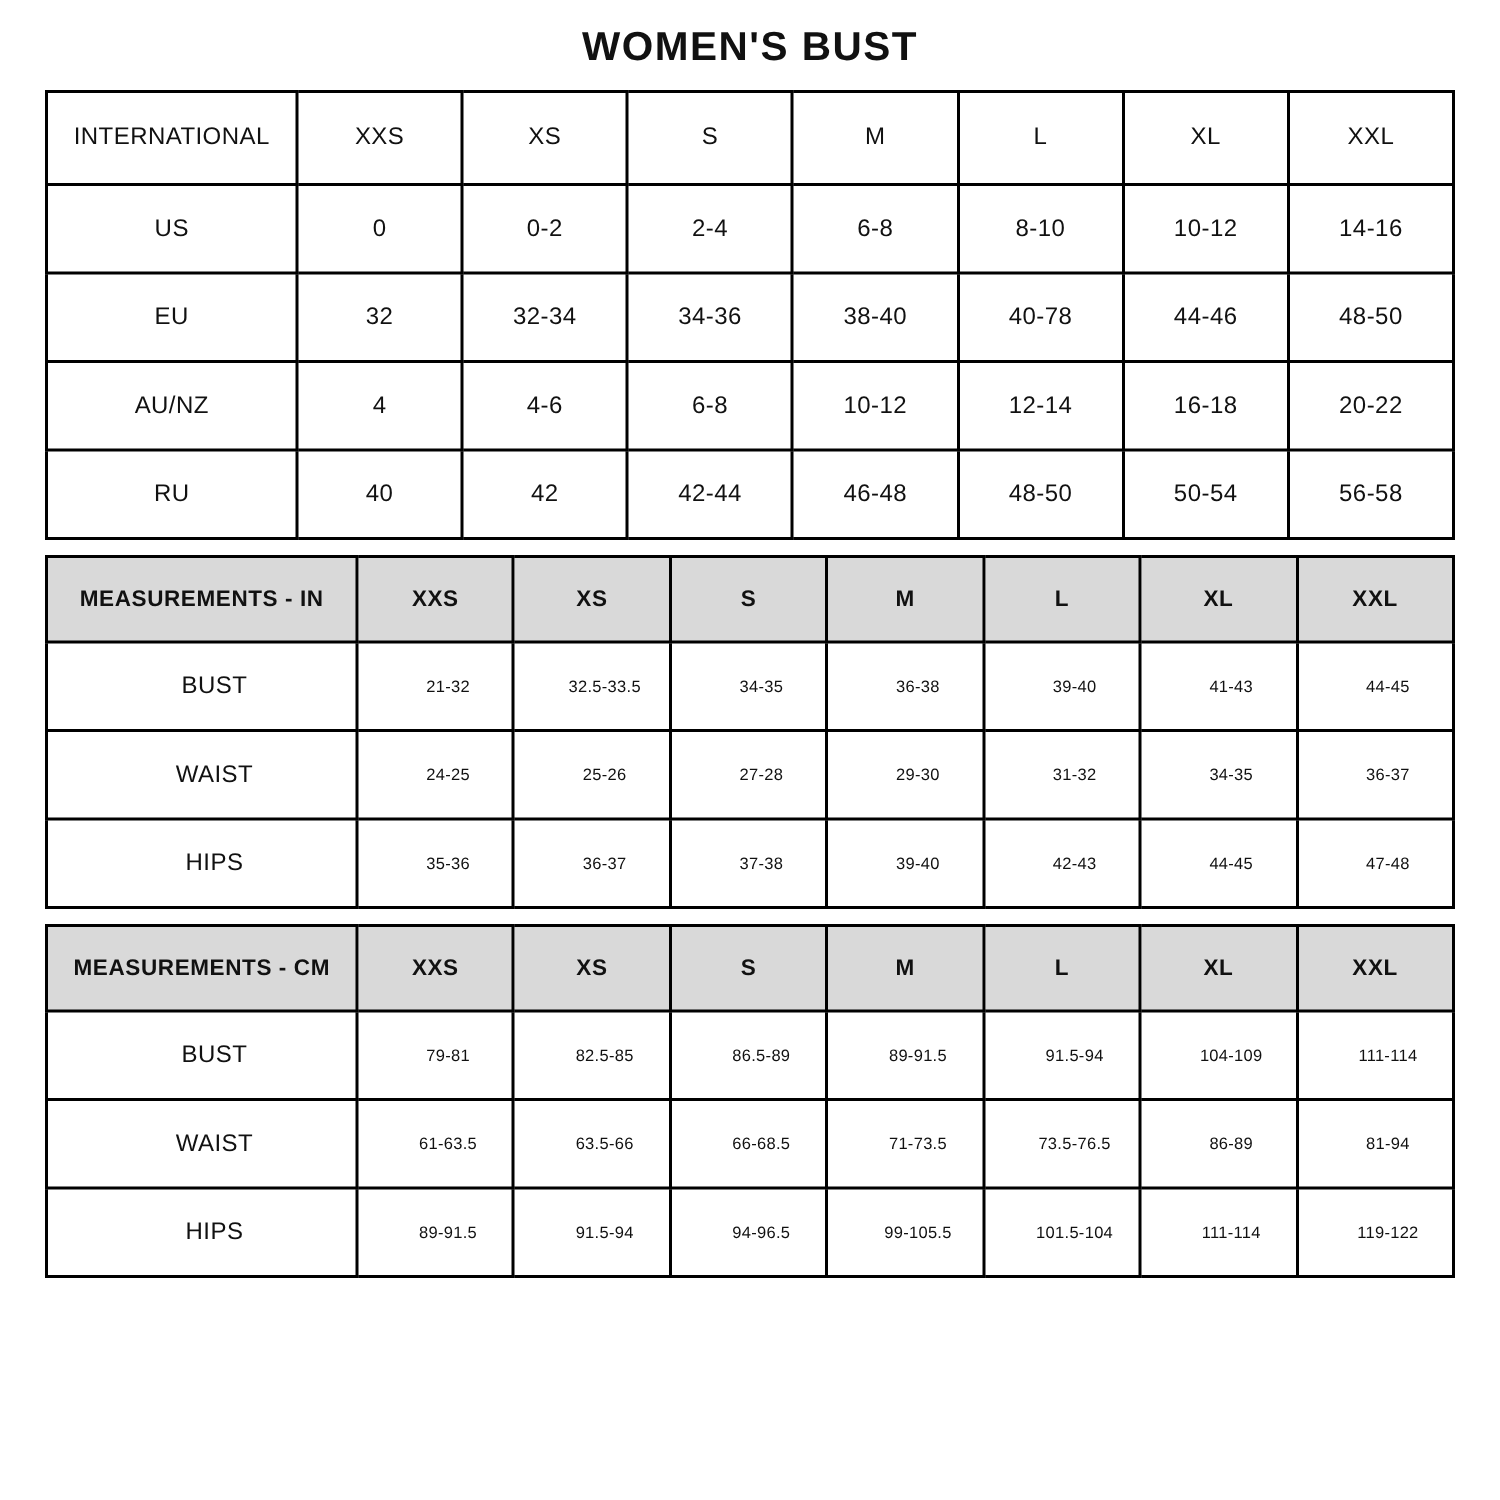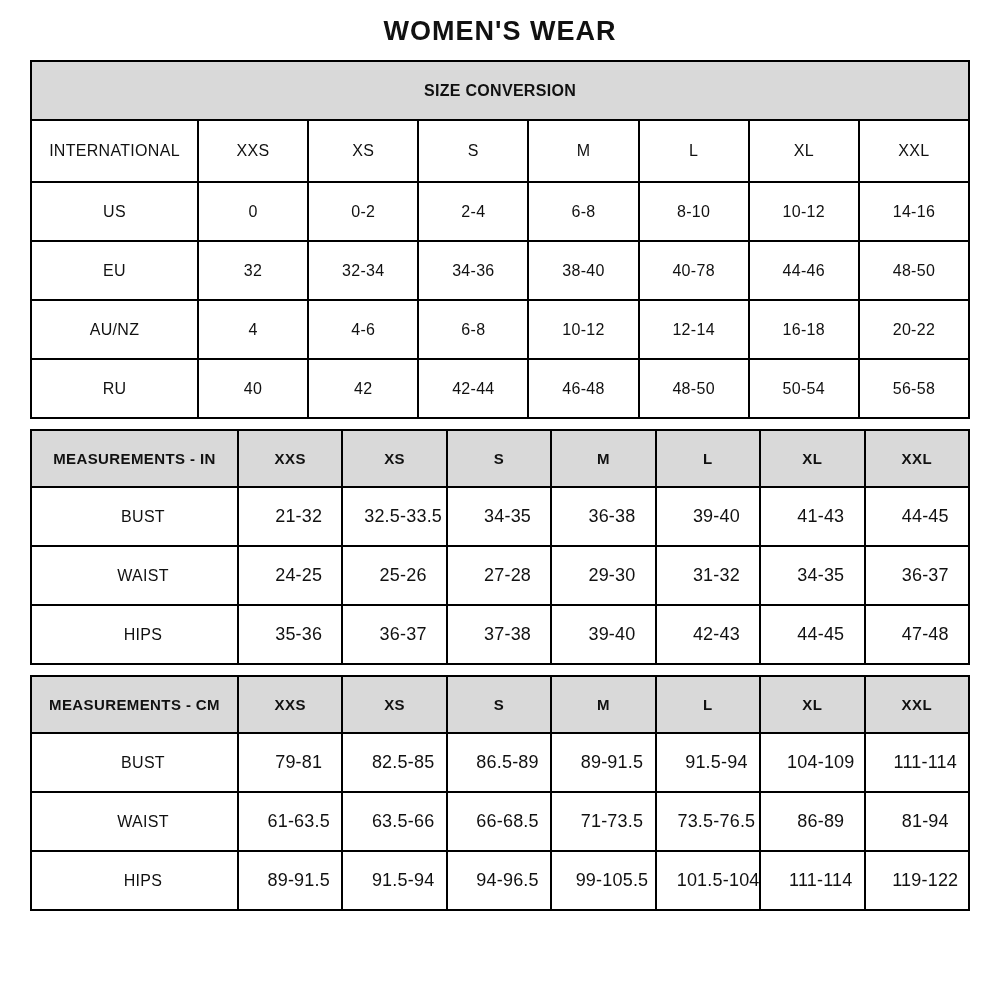--- a/index.html
+++ b/index.html
@@ -65,46 +65,43 @@
   }
   .meas td {
     height: 57px;
     padding-left: 20px;
   }
   .meas td.row-label {
     font-size: 16px;
     letter-spacing: 0.3px;
   }
   .meas td.value-cell {
-    font-size: 18px;
+    font-size: 11px;
     letter-spacing: 0.2px;
     margin-top: 15px;
   }
 </style>
 </head>
 <body>
 
 <div class="page">
-  <h1 class="page-title">WOMEN'S WEAR</h1>
+  <h1 class="page-title">WOMEN'S BUST</h1>
 
   <table class="conv">
       <colgroup>
         <col style="width: 167px;">
         <col>
         <col>
         <col>
         <col>
         <col>
         <col>
         <col>
       </colgroup>
       <tbody>
-        <tr>
-          <td colspan="8" class="title-cell">SIZE CONVERSION</td>
-        </tr>
         <tr class="header-row">
           <th>INTERNATIONAL</th>
           <th>XXS</th>
           <th>XS</th>
           <th>S</th>
           <th>M</th>
           <th>L</th>
           <th>XL</th>
           <th>XXL</th>
         </tr>

